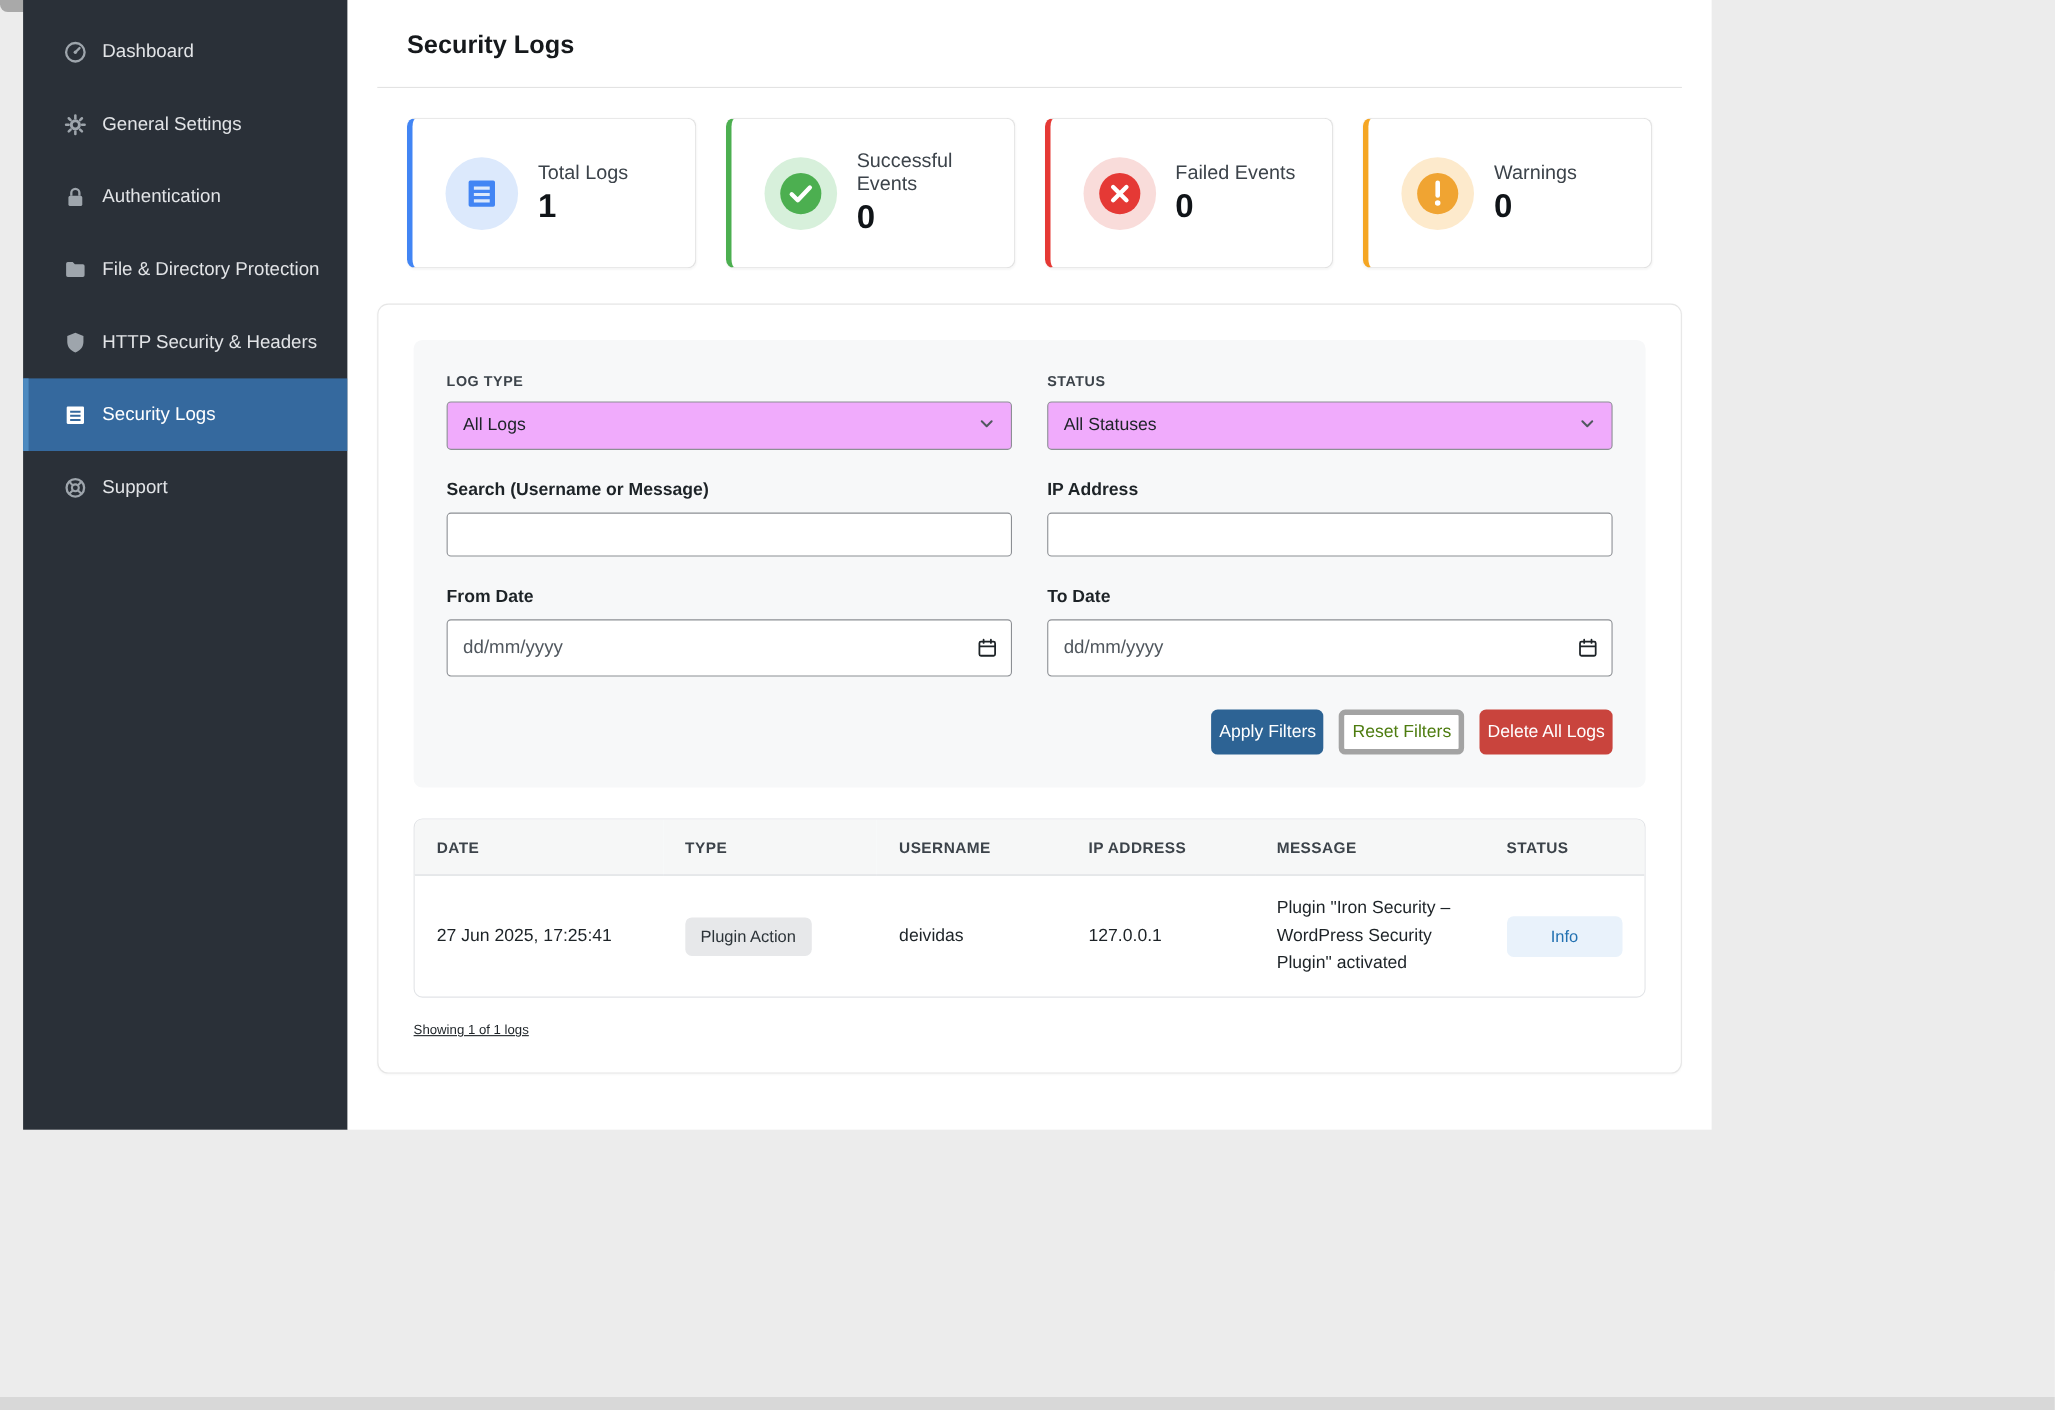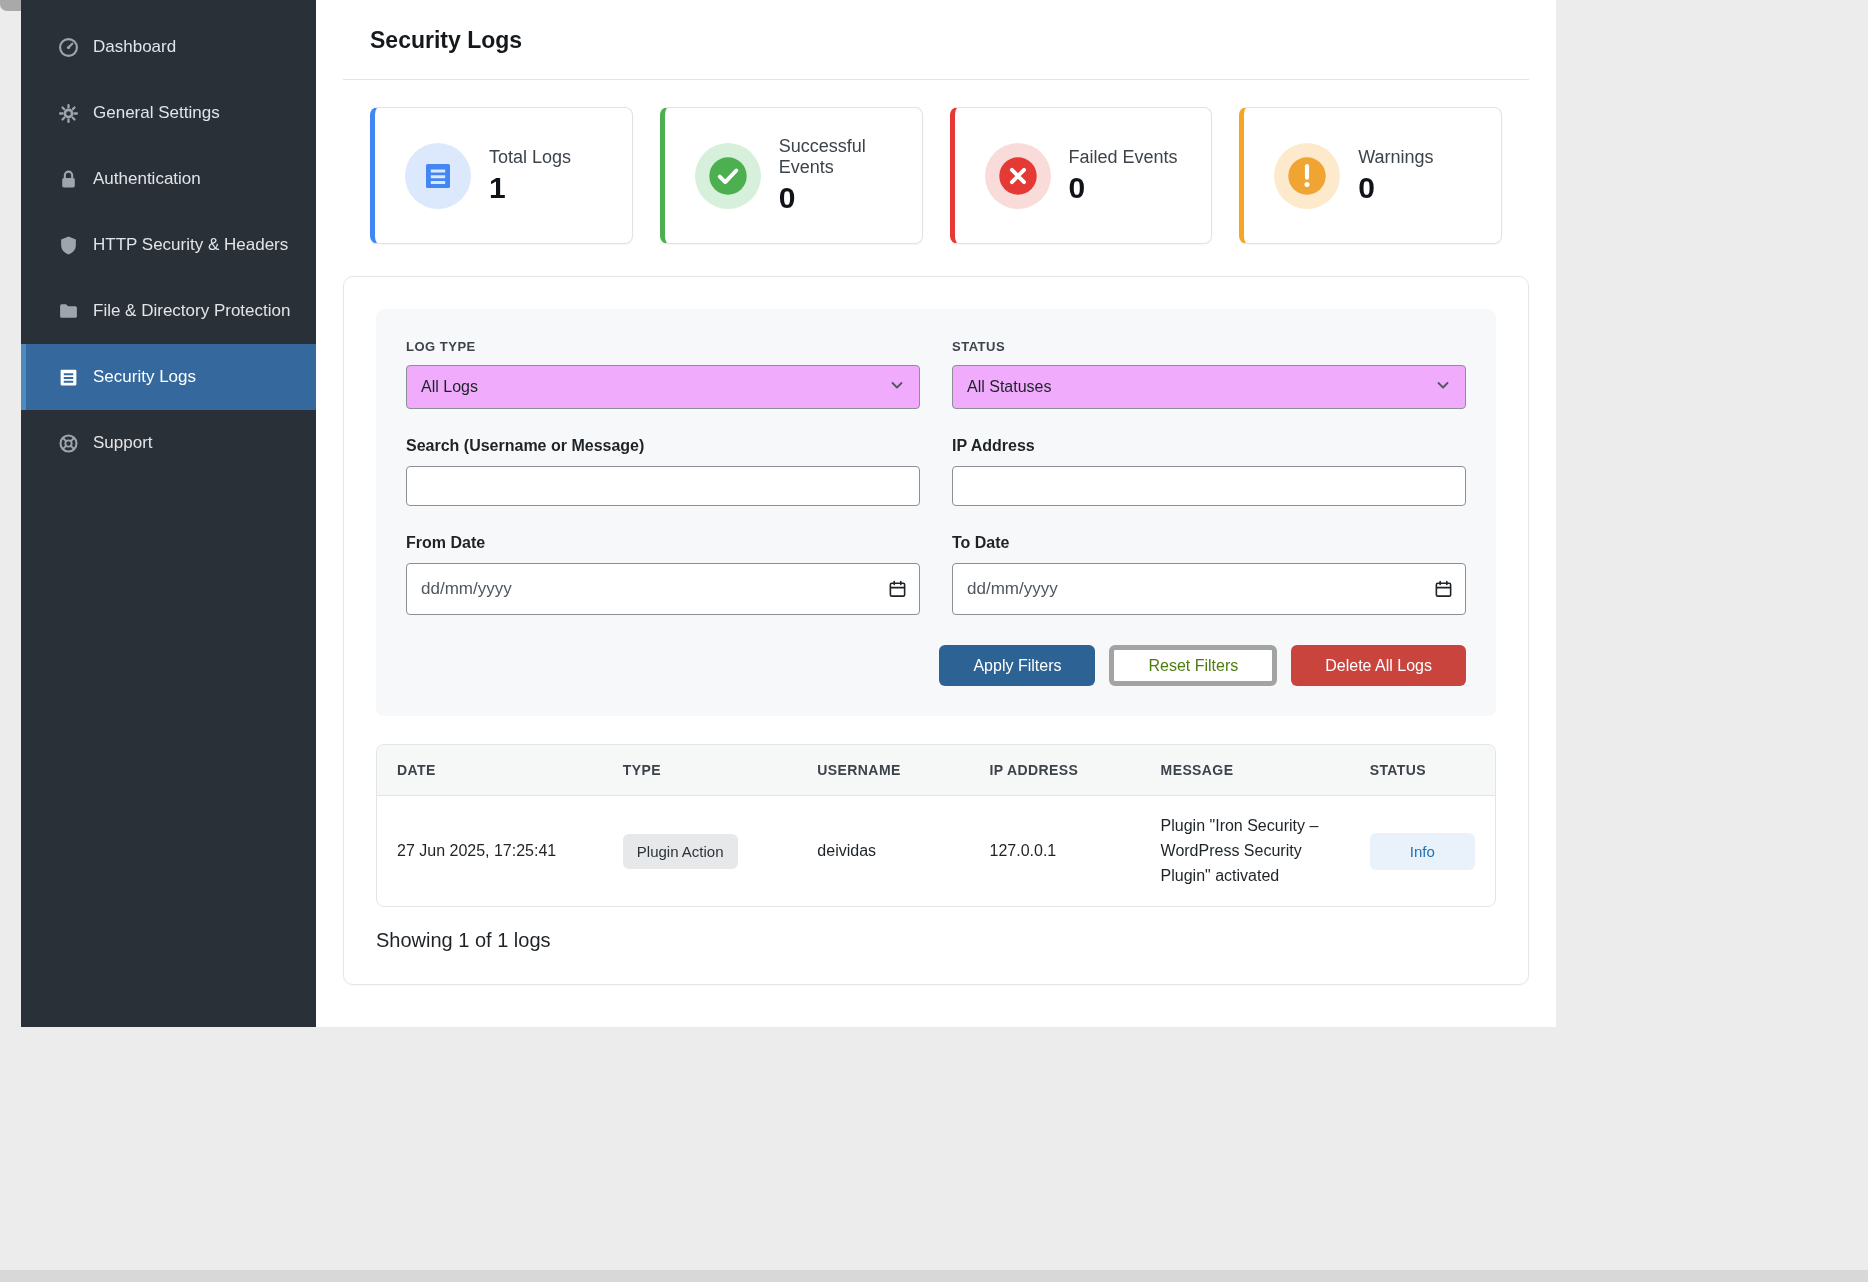--- a/index.html
+++ b/index.html
@@ -117,21 +117,21 @@
   .date-input::placeholder, .text-input::placeholder{ color:#50575e; opacity:1; }
   .cal-icon{
     position:absolute; right:13px; top:50%; transform:translateY(-50%);
     width:19px; height:19px; color:#1d2327; cursor:pointer;
   }
   .cal-icon svg{ display:block; }
   .filter-actions{
     display:flex; justify-content:flex-end; gap:14px; margin-top:30px;
   }
   .btn{
-    height:41px; padding:0 34px; border-radius:6px; border:none;
+    height:41px; padding:0 7px; border-radius:6px; border:none;
     font-size:16px; font-family:inherit; cursor:pointer;
   }
   .btn-primary{ background:#2d6394; color:#fff; }
   .btn-outline{ background:#fff; color:#4d7c0f; border:5px solid #a3a3a3; }
   .btn-danger{ background:#c9443d; color:#fff; }
 
   
   .table-wrap{
     margin-top:28px; border:1px solid #e2e4e7; border-radius:8px; overflow:hidden;
   }
@@ -146,21 +146,21 @@
   .msg-cell{ line-height:1.55; }
   .type-badge{
     display:inline-block; background:#e7e8ea; color:#2c3338;
     border-radius:6px; padding:9px 14px; font-size:15px;
   }
   .status-badge{
     display:block; width:100%; text-align:center;
     background:#e9f2fb; color:#2271b1;
     border-radius:6px; padding:10px 0; font-size:15px;
   }
-  .showing{ margin-top:22px; font-size:20px; color:#1d2327; }
+  .showing{ margin-top:22px; font-size:12px; color:#1d2327;text-decoration:underline; }
 </style>
 </head>
 <body>
 
 <div class="window-artifact"></div>
 
 <div class="app">
 
   <nav class="sidebar">
 
@@ -200,33 +200,33 @@
           <path d="M6.5 8.5V6a3.5 3.5 0 0 1 7 0v2.5" fill="none" stroke="currentColor" stroke-width="2"></path>
           <rect x="4" y="8.5" width="12" height="9" rx="1.6" fill="currentColor"></rect>
         </svg>
       </span>
       <span>Authentication</span>
     </div>
 
     <div class="side-item">
       <span class="side-icon">
         <svg viewBox="0 0 20 20">
+          <path fill="currentColor" d="M2 4.5A1.5 1.5 0 0 1 3.5 3h4.2L9.6 5h6.9A1.5 1.5 0 0 1 18 6.5v8a1.5 1.5 0 0 1-1.5 1.5h-13A1.5 1.5 0 0 1 2 14.5v-10z"></path>
+        </svg>
+      </span>
+      <span>File &amp; Directory Protection</span>
+    </div>
+
+    <div class="side-item">
+      <span class="side-icon">
+        <svg viewBox="0 0 20 20">
           <path fill="currentColor" d="M10 1.5 17 4.3v5.2c0 4.4-3 7.7-7 9-4-1.3-7-4.6-7-9V4.3L10 1.5z"></path>
         </svg>
       </span>
       <span>HTTP Security &amp; Headers</span>
-    </div>
-
-    <div class="side-item">
-      <span class="side-icon">
-        <svg viewBox="0 0 20 20">
-          <path fill="currentColor" d="M2 4.5A1.5 1.5 0 0 1 3.5 3h4.2L9.6 5h6.9A1.5 1.5 0 0 1 18 6.5v8a1.5 1.5 0 0 1-1.5 1.5h-13A1.5 1.5 0 0 1 2 14.5v-10z"></path>
-        </svg>
-      </span>
-      <span>File &amp; Directory Protection</span>
     </div>
 
     <div class="side-item active">
       <span class="side-icon">
         <svg viewBox="0 0 20 20">
           <path fill="currentColor" fill-rule="evenodd" d="M3.5 2.5h13a1 1 0 0 1 1 1v13a1 1 0 0 1-1 1h-13a1 1 0 0 1-1-1v-13a1 1 0 0 1 1-1zm2 3.5v1.8h9V6h-9zm0 3.6v1.8h9V9.6h-9zm0 3.6V15h9v-1.8h-9z"></path>
         </svg>
       </span>
       <span>Security Logs</span>
     </div>

